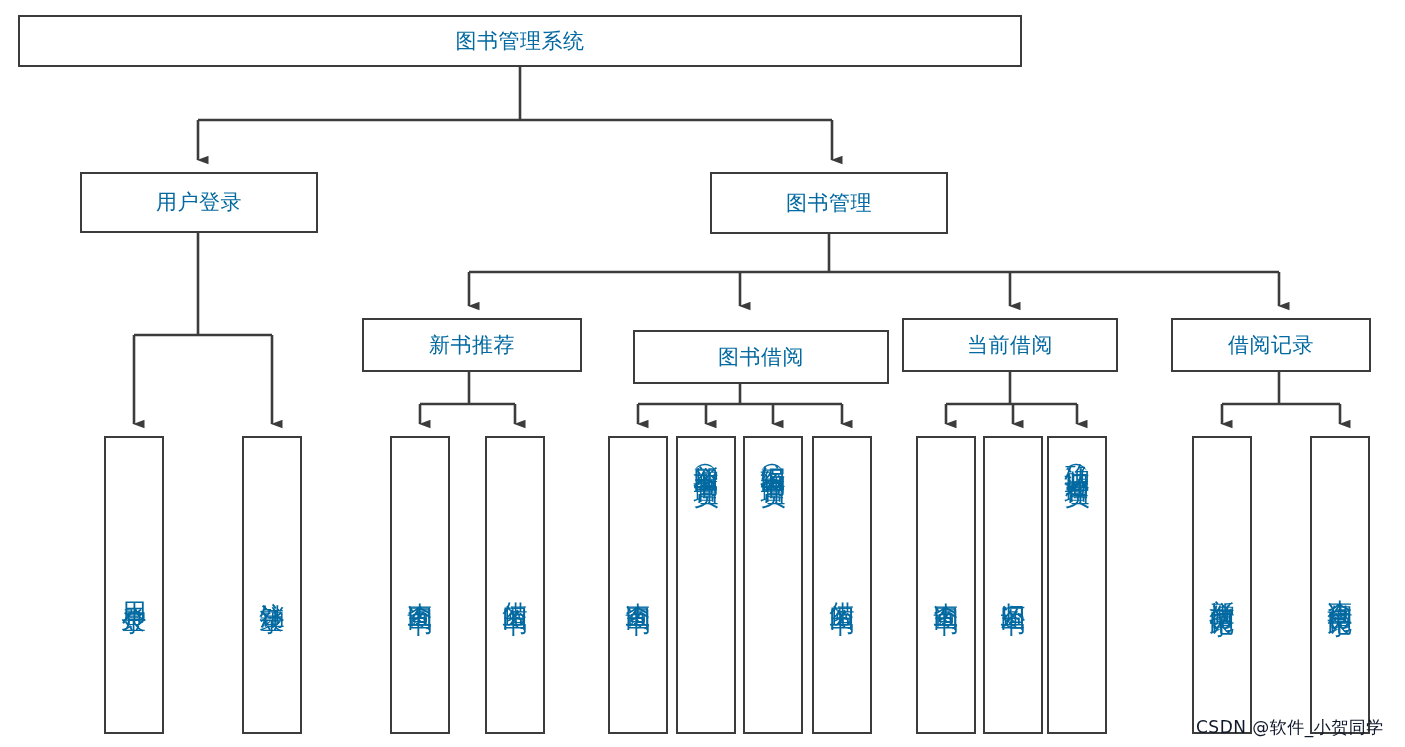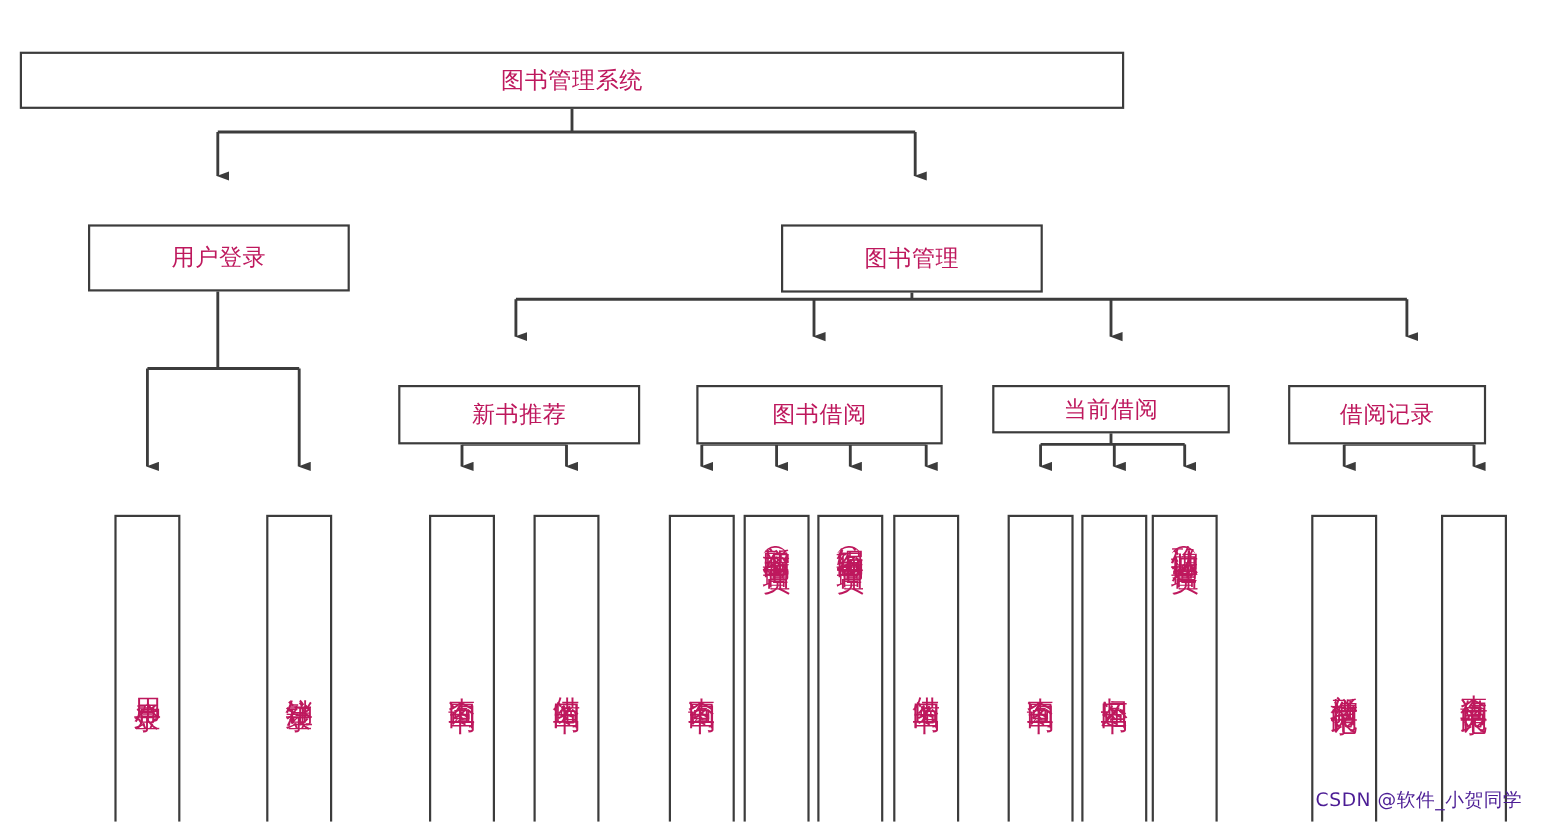--- a/index.html
+++ b/index.html
@@ -22,22 +22,21 @@
     pointer-events:none;
   }
   .node{
     position:absolute;
     box-sizing:border-box;
     border:2px solid #3c3c3c;
     background:#ffffff;
     display:flex;
     align-items:center;
     justify-content:center;
-    color:#be185d;
-    margin-top:32px;
+    color:#0369a1;
   }
   .node .lbl{
     display:block;
     white-space:nowrap;
     letter-spacing:0.5px;
   }
   
   .node.h .lbl{
     font-size:21px;
     line-height:1;
@@ -53,21 +52,21 @@
     text-orientation:upright;
     font-size:25px;
     line-height:1.08;
     letter-spacing:3px;
     white-space:nowrap;
   }
   .node.v.center{ align-items:center; }
   .watermark{
     position:absolute;
     font-size:17px;
-    color:#4c1d95;
+    color:#0f172a;
     white-space:nowrap;
     letter-spacing:0.5px;
     user-select:none;
   }
 </style>
 </head>
 <body>
 
 <div id="canvas">
 
@@ -128,27 +127,27 @@
   <div class="node h" style="left:80px; top:172px; width:238px; height:61px;">
     <span class="lbl">用户登录</span>
   </div>
   <div class="node h" style="left:710px; top:172px; width:238px; height:62px;">
     <span class="lbl">图书管理</span>
   </div>
 
   <div class="node h" style="left:362px; top:318px; width:220px; height:54px;">
     <span class="lbl">新书推荐</span>
   </div>
-  <div class="node h" style="left:633px; top:318px; width:224px; height:54px;">
+  <div class="node h" style="left:633px; top:330px; width:256px; height:54px;">
     <span class="lbl">图书借阅</span>
   </div>
-  <div class="node h" style="left:902px; top:318px; width:216px; height:44px;">
+  <div class="node h" style="left:902px; top:318px; width:216px; height:54px;">
     <span class="lbl">当前借阅</span>
   </div>
-  <div class="node h" style="left:1171px; top:318px; width:180px; height:54px;">
+  <div class="node h" style="left:1171px; top:318px; width:200px; height:54px;">
     <span class="lbl">借阅记录</span>
   </div>
 
   <div class="node v center" style="left:104px; top:436px; width:60px; height:298px;">
     <span class="lbl">用户登录</span>
   </div>
   <div class="node v center" style="left:242px; top:436px; width:60px; height:298px;">
     <span class="lbl">注销登录</span>
   </div>
 

